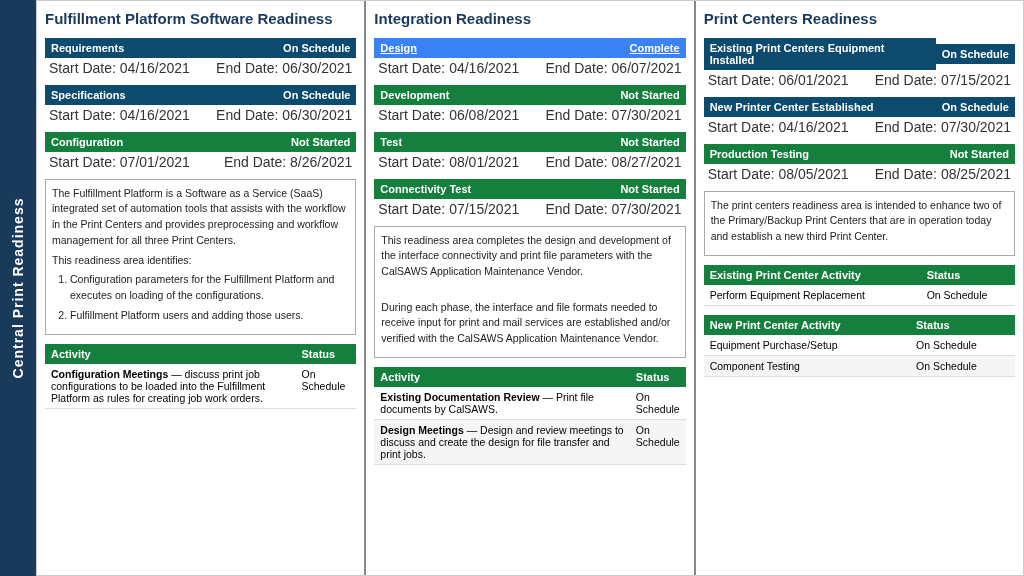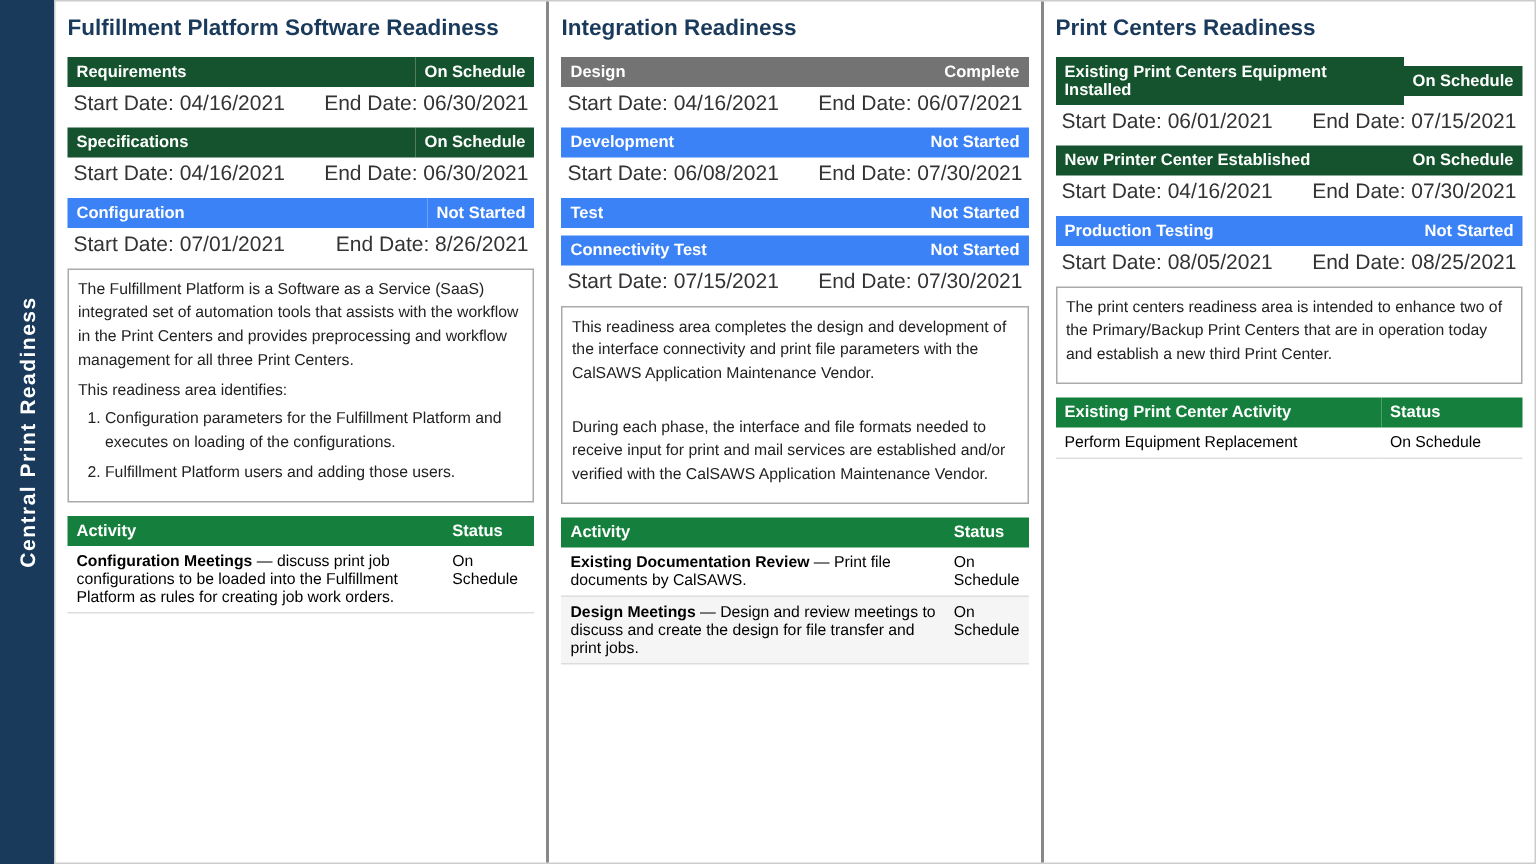--- a/index.html
+++ b/index.html
@@ -73,23 +73,23 @@
       font-weight: bold;
       color: #fff;
     }
     .status-bar-value {
       padding: 4px 6px;
       font-size: 11px;
       font-weight: bold;
       color: #fff;
       white-space: nowrap;
     }
-    .bg-green { background: #14532d; }
-    .bg-darkblue { background: #737373; }
-    .bg-gray { background: #3b82f6; }
+    .bg-green { background: #0c4a6e; }
+    .bg-darkblue { background: #3b82f6; text-decoration: underline; }
+    .bg-gray { background: #15803d; }
 
     .date-row {
       display: flex;
       flex-direction: row;
       justify-content: space-between;
       font-size: 14px;
       color: #333;
       padding: 2px 4px 4px 4px;
     }
 
@@ -229,20 +229,24 @@
         <span>Start Date: 06/08/2021</span>
         <span>End Date: 07/30/2021</span>
       </div>
     </div>
 
     <div>
       <div class="status-bar">
         <span class="status-bar-label bg-gray">Test</span>
         <span class="status-bar-value bg-gray">Not Started</span>
       </div>
+      <div class="date-row">
+        <span>Start Date: 08/01/2021</span>
+        <span>End Date: 08/27/2021</span>
+      </div>
     </div>
 
     <div>
       <div class="status-bar">
         <span class="status-bar-label bg-gray">Connectivity Test</span>
         <span class="status-bar-value bg-gray">Not Started</span>
       </div>
       <div class="date-row">
         <span>Start Date: 07/15/2021</span>
         <span>End Date: 07/30/2021</span>
@@ -323,15 +327,33 @@
         </tr>
       </thead>
       <tbody>
         <tr>
           <td>Perform Equipment Replacement</td>
           <td>On Schedule</td>
         </tr>
       </tbody>
     </table>
 
+    <table class="activity-table">
+      <thead>
+        <tr>
+          <th>New Print Center Activity</th>
+          <th>Status</th>
+        </tr>
+      </thead>
+      <tbody>
+        <tr>
+          <td>Equipment Purchase/Setup</td>
+          <td>On Schedule</td>
+        </tr>
+        <tr>
+          <td>Component Testing</td>
+          <td>On Schedule</td>
+        </tr>
+      </tbody>
+    </table>
   </div>
 
 </div>
 
 </body></html>

